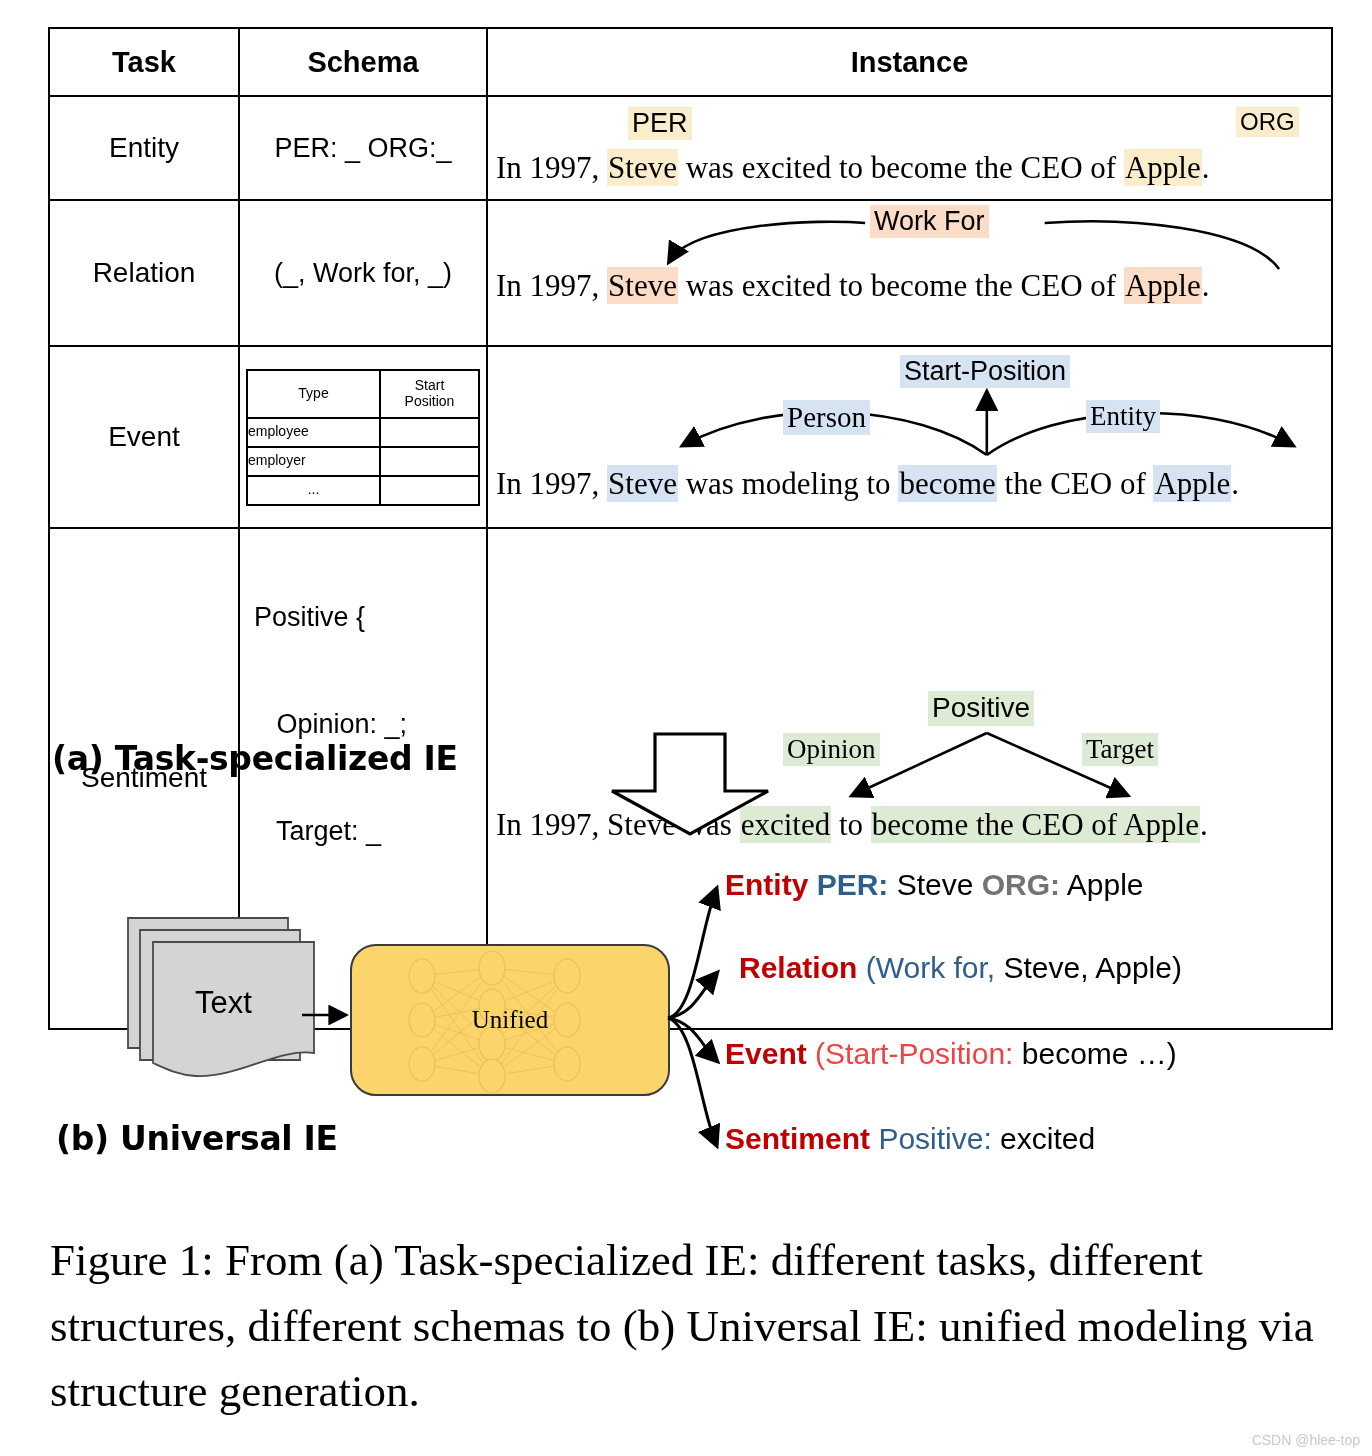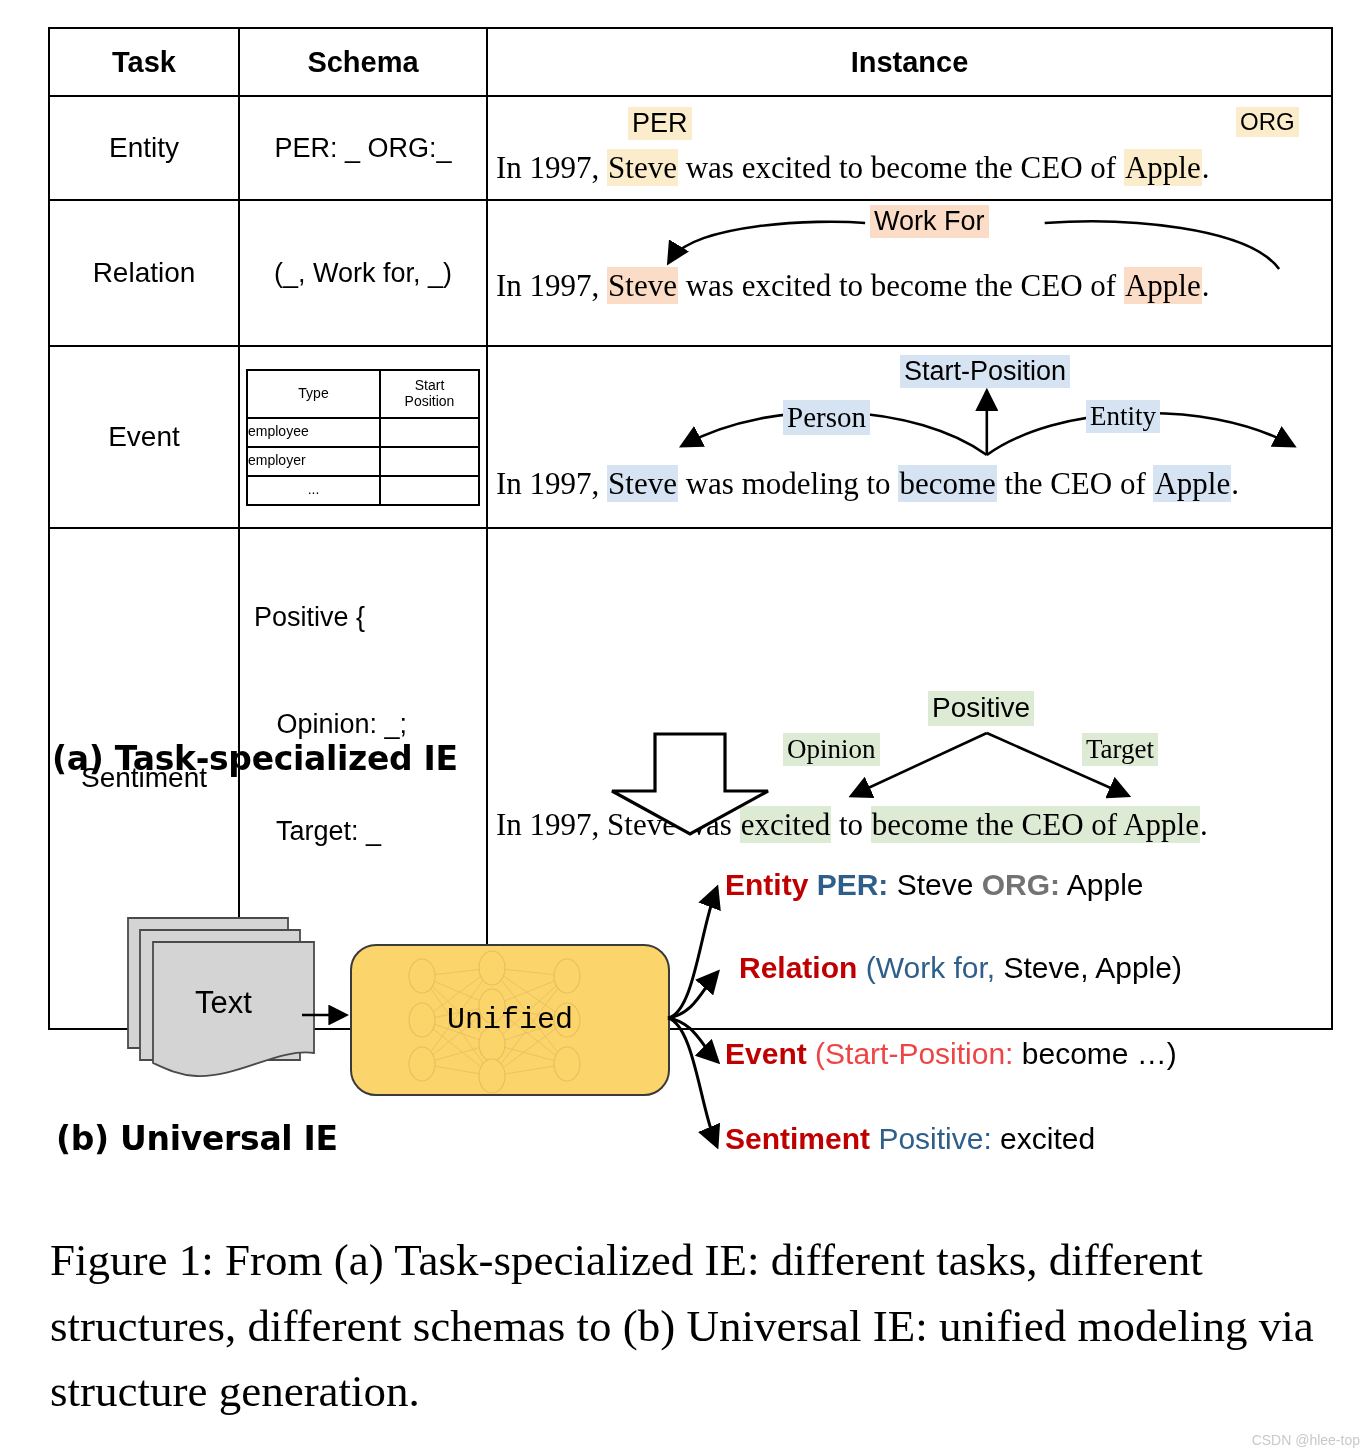--- a/index.html
+++ b/index.html
@@ -136,22 +136,22 @@
     background: #FBD46B;
     border: 2px solid #3a3a3a;
     border-radius: 26px;
     overflow: hidden;
   }
   #unified-box .ub-text {
     position: absolute;
     left: 0; right: 0; top: 50%;
     transform: translateY(-50%);
     text-align: center;
-    font-family: Liberation Mono, monospace;
-    font-size: 30px;
+    font-family: Liberation Serif, serif;
+    font-size: 25px;
     line-height: 1.28;
     color: #000;
     z-index: 2;
   }
 
   .out-line {
     position: absolute;
     white-space: nowrap;
     font-family: "Liberation Sans", sans-serif;
     font-size: 30px;

